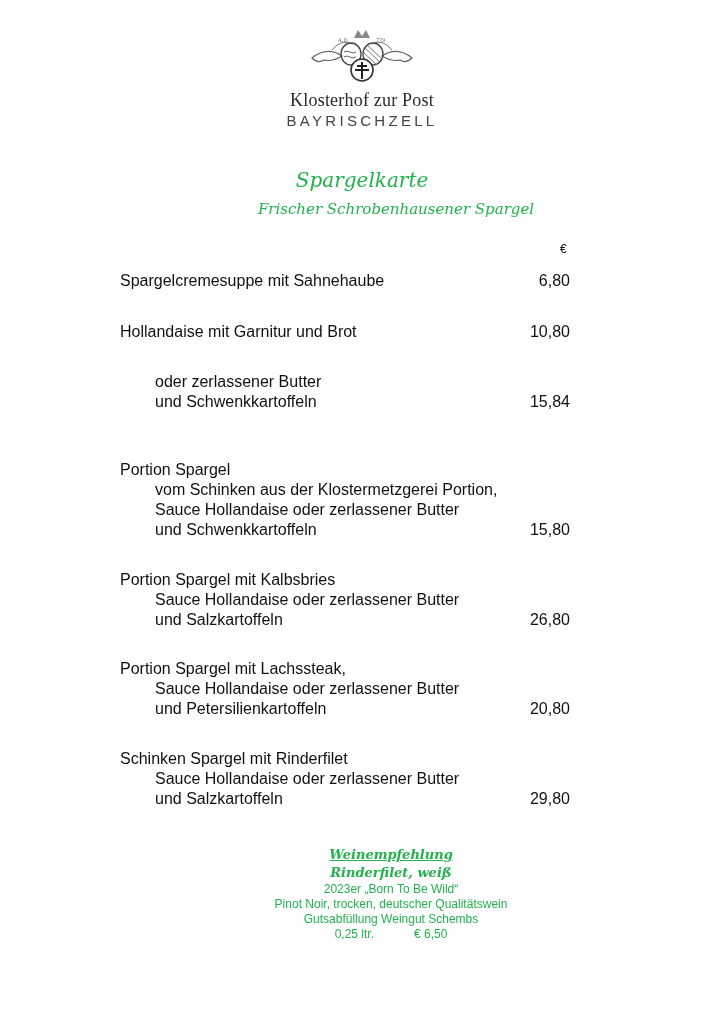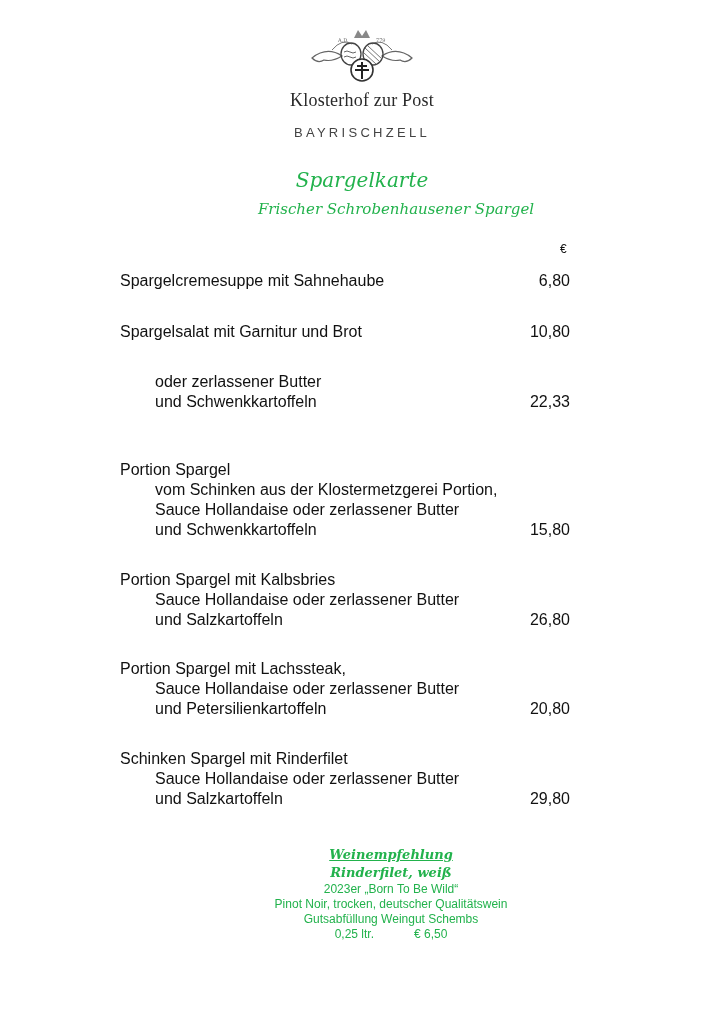--- a/index.html
+++ b/index.html
@@ -1,20 +1,20 @@
 <!DOCTYPE html>
 <html><head>
   <meta charset="utf-8">
   <style>
     html, body { margin:0; padding:0; background:#ffffff; }
     body { width:724px; height:1024px; position:relative; overflow:hidden; font-family:"Liberation Sans", sans-serif; color:#111; }
     .logo { position:absolute; left:0; top:28px; width:724px; text-align:center; }
     .crest { display:block; margin:0 auto; }
     .brand { font-family:"Liberation Serif", serif; font-size:18px; color:#2a2a2a; margin-top:2px; letter-spacing:0.2px; }
-    .brand-sub { font-family:"Liberation Sans", sans-serif; font-size:13px; letter-spacing:3.3px; color:#444; margin-top:14px; }
+    .brand-sub { font-family:"Liberation Sans", sans-serif; font-size:15px; letter-spacing:3.3px; color:#444; margin-top:1px; }
     .title { position:absolute; left:0; width:724px; text-align:center; color:#22b24c; font-family:"DejaVu Serif", serif; font-style:italic; }
     .title-main { top:168px; font-size:20px; }
     .title-sub { top:200px; font-size:15px;margin-left:34px; }
     .currency { position:absolute; left:560px; top:242px; font-size:12px; }
     .item { position:absolute; left:120px; width:450px; font-size:16px; line-height:20px; }
     .item .line { white-space:nowrap; }
     .item .indent { padding-left:35px; }
     .item .price { position:absolute; right:0; bottom:0; }
     .wine { position:absolute; left:0; width:724px; top:846px; text-align:center; color:#22b24c;padding-left:29px; }
     .wine-h { font-family:"DejaVu Serif", serif; font-style:italic; font-weight:bold; font-size:13px; line-height:18px; }
@@ -49,28 +49,28 @@
 <div class="title title-sub">Frischer Schrobenhausener Spargel</div>
 
 <div class="currency">€</div>
 
 <div class="item" style="top:271px">
   <div class="line">Spargelcremesuppe mit Sahnehaube</div>
   <span class="price">6,80</span>
 </div>
 
 <div class="item" style="top:322px">
-  <div class="line">Spargelsalat mit Garnitur und Brot</div>
+  <div class="line">Hollandaise mit Garnitur und Brot</div>
   <span class="price">10,80</span>
 </div>
 
 <div class="item" style="top:372px">
   <div class="line indent">oder zerlassener Butter</div>
   <div class="line indent">und Schwenkkartoffeln</div>
-  <span class="price">22,33</span>
+  <span class="price">15,84</span>
 </div>
 
 <div class="item" style="top:460px">
   <div class="line">Portion Spargel</div>
   <div class="line indent">vom Schinken aus der Klostermetzgerei Portion,</div>
   <div class="line indent">Sauce Hollandaise oder zerlassener Butter</div>
   <div class="line indent">und Schwenkkartoffeln</div>
   <span class="price">15,80</span>
 </div>
 

